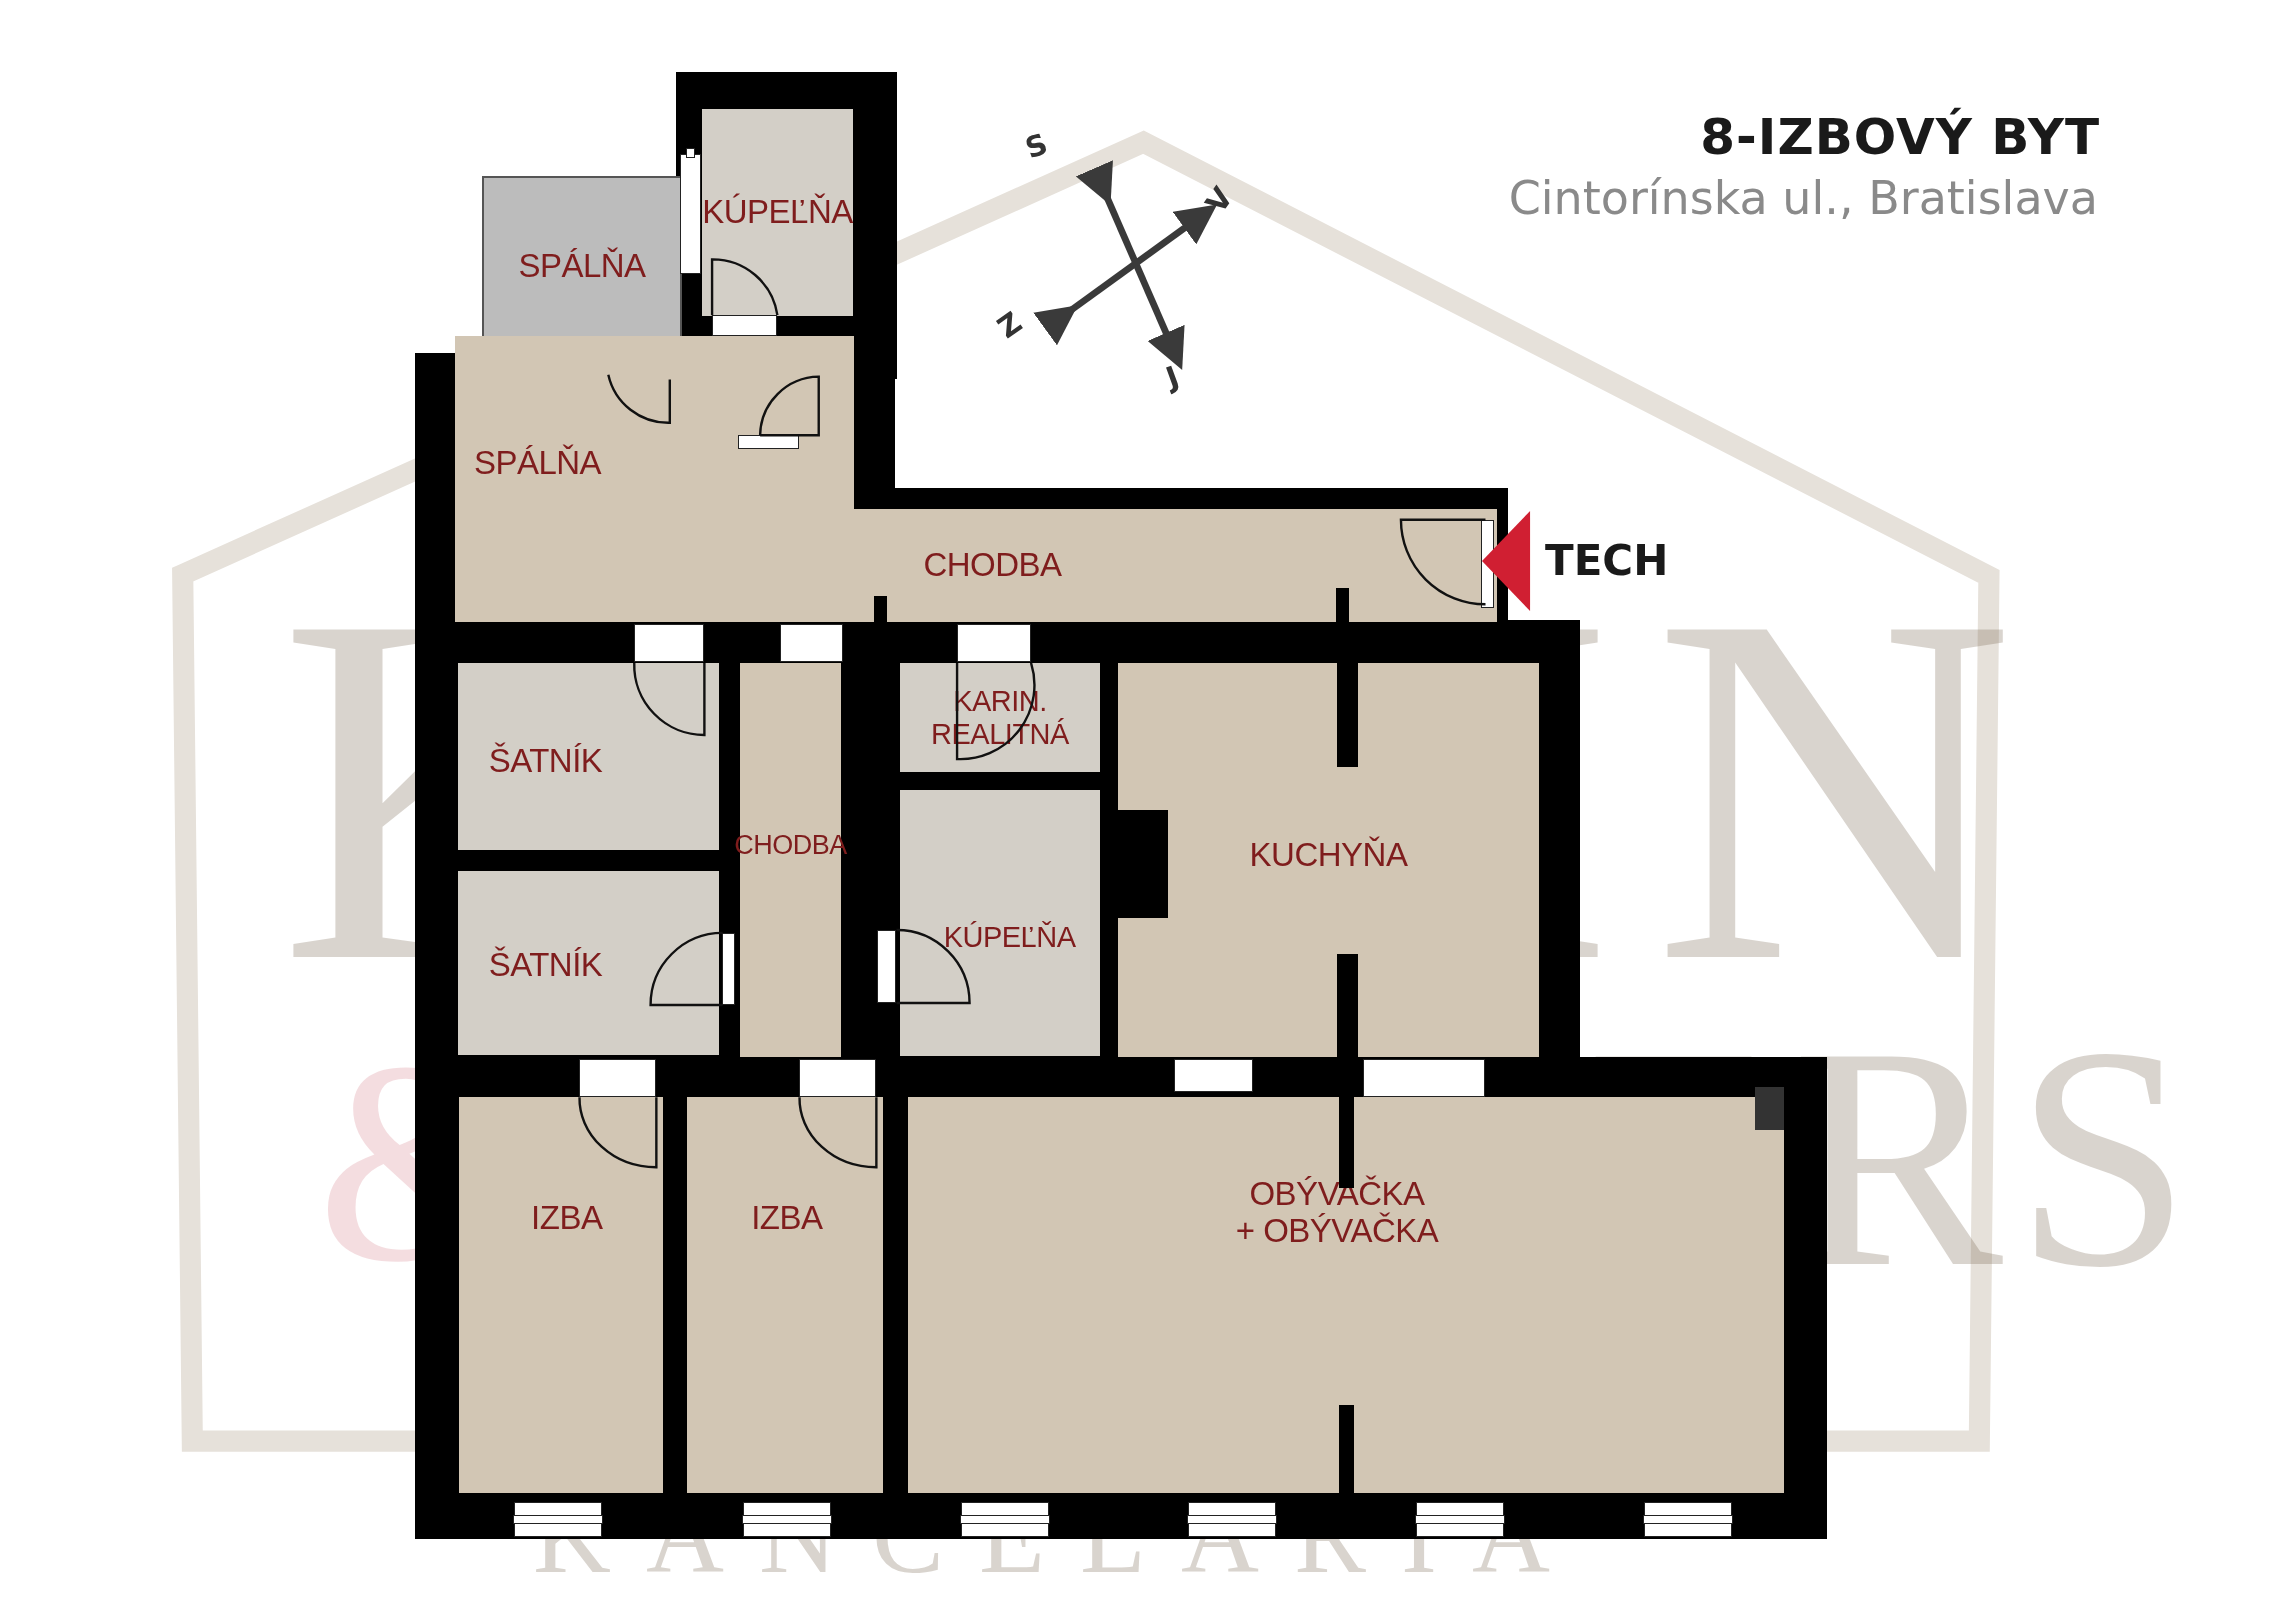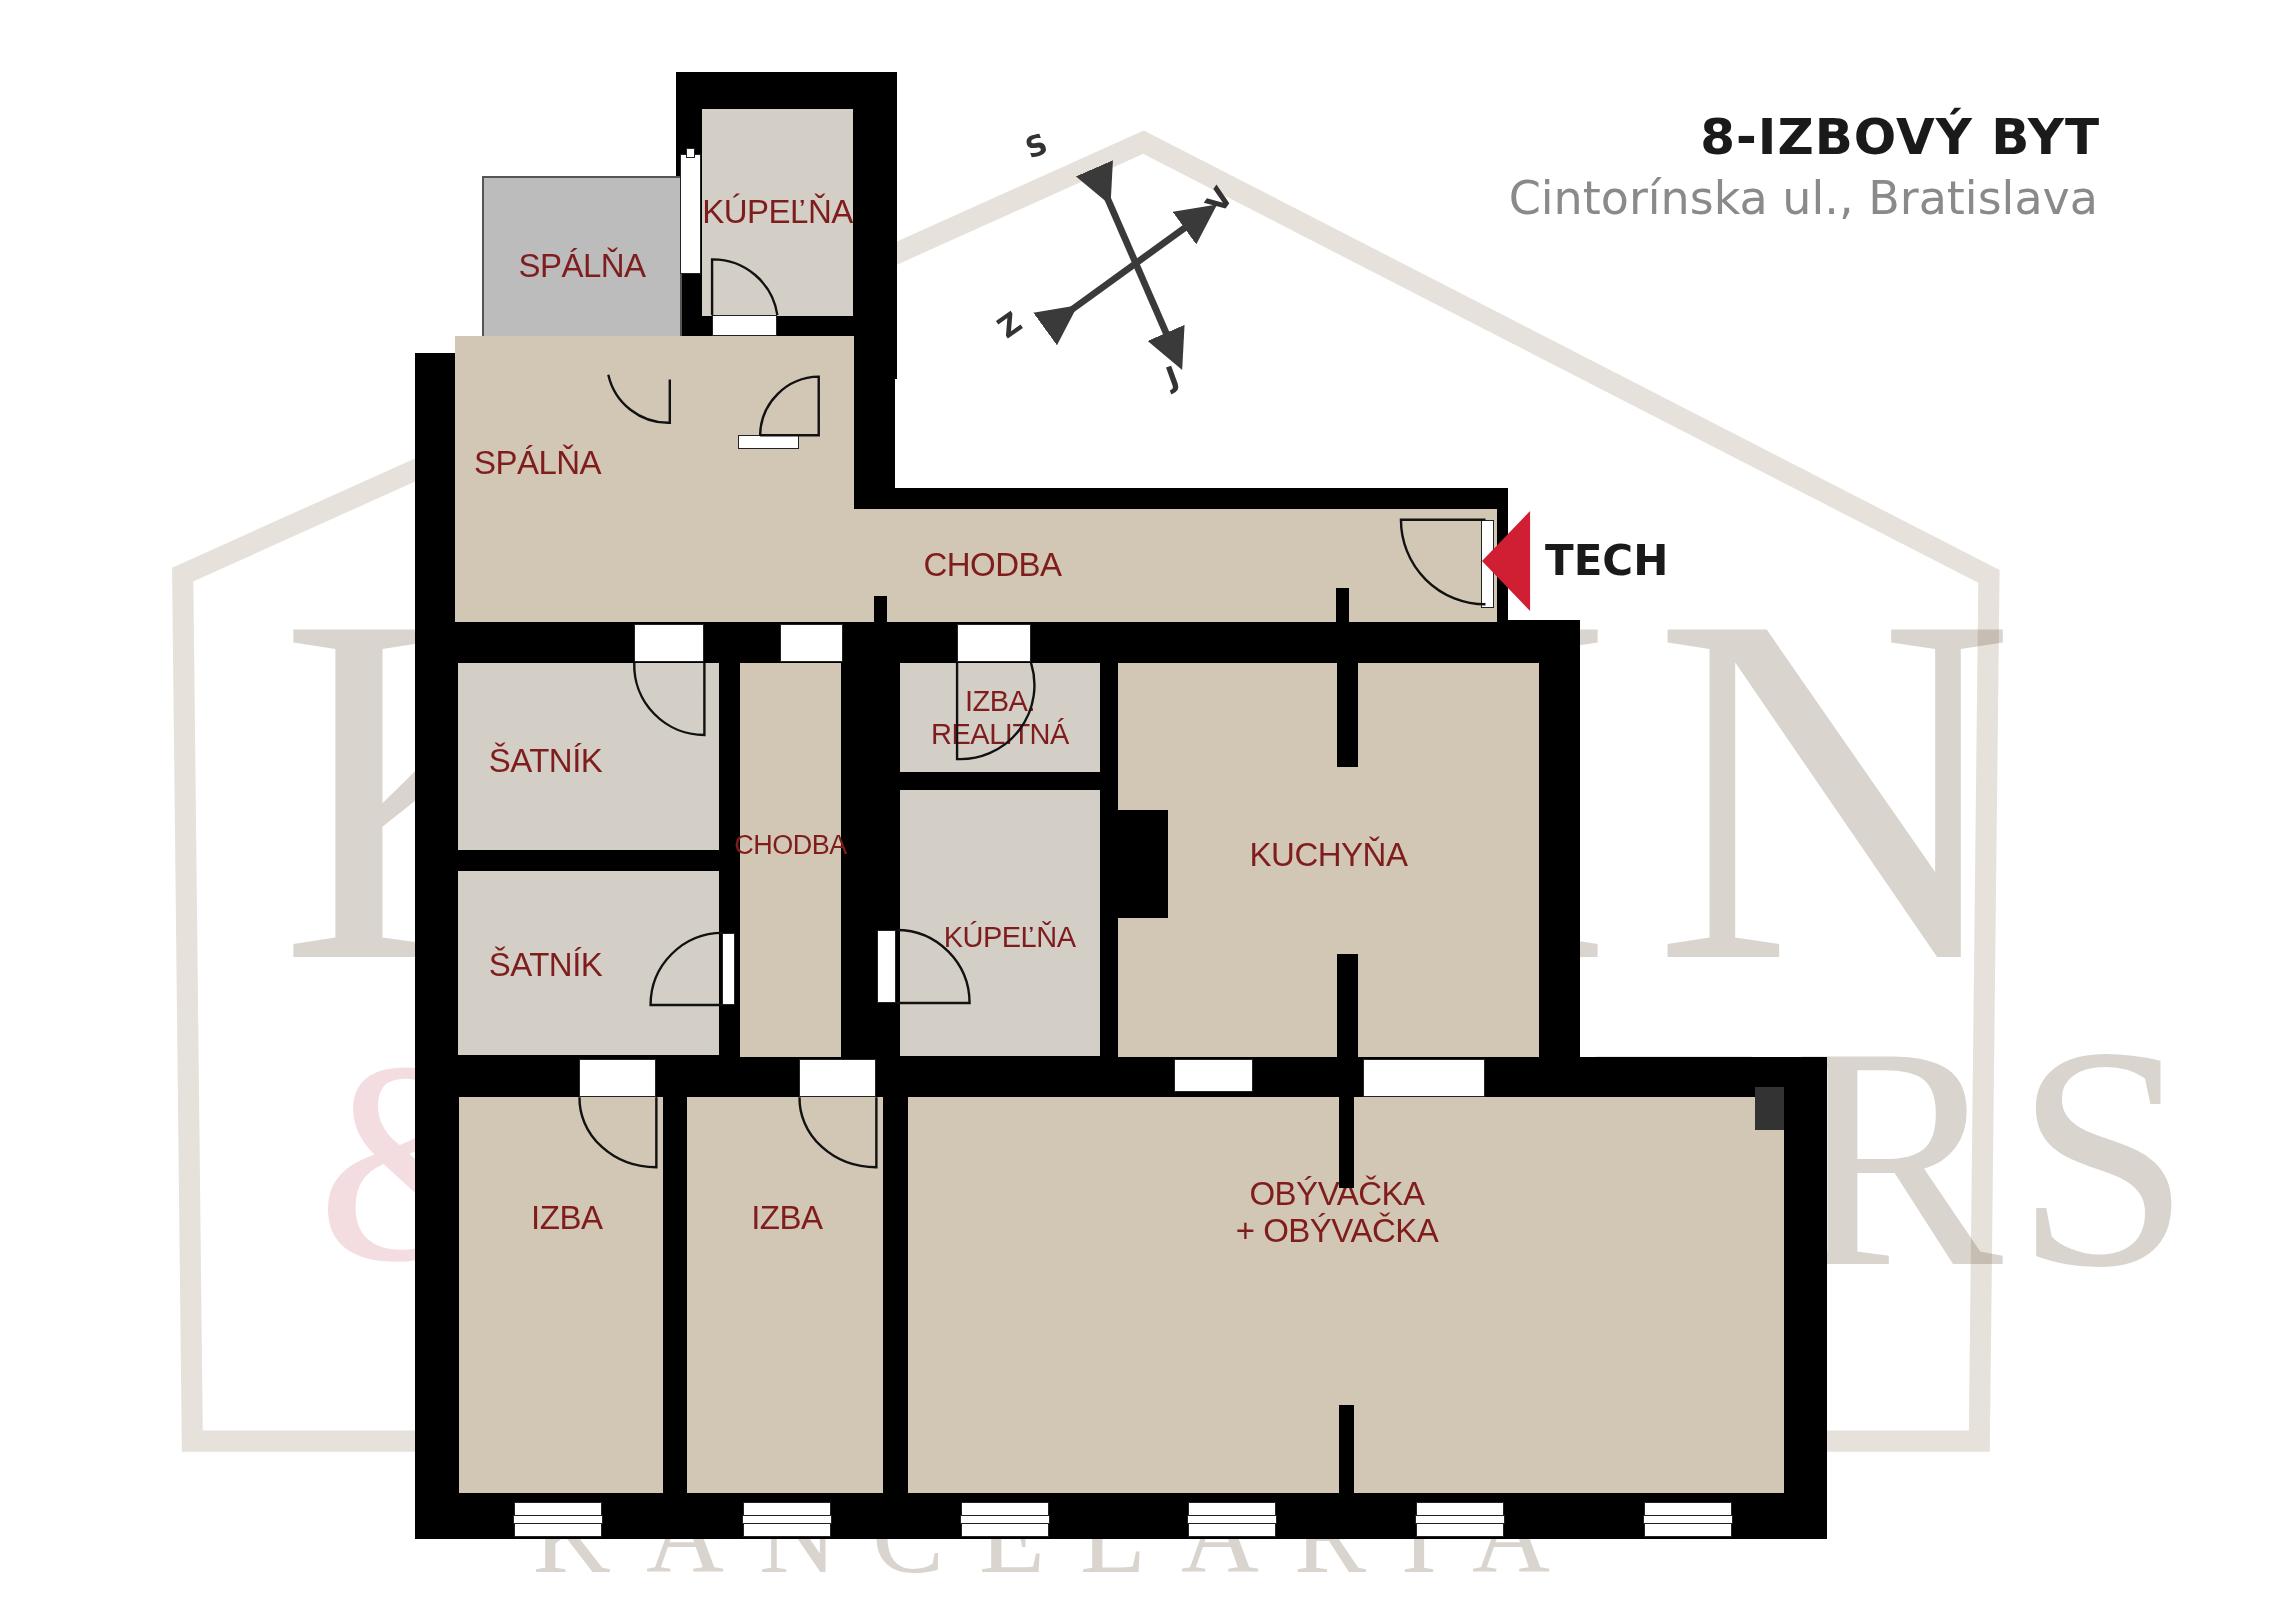--- a/index.html
+++ b/index.html
@@ -102,21 +102,21 @@
   </div>
   <div class="opening" style="left:722px;top:933px;width:12.5px;height:72px;"></div>
 
   <div class="room warm" style="left:740px;top:663px;width:101px;height:394px;">
     <span style="font-size:27px;position:relative;top:-14.4px;">CHODBA</span>
   </div>
   <div class="opening" style="left:780px;top:624px;width:63px;height:38px;"></div>
 
   <div class="room grey" style="left:900px;top:663px;width:200px;height:109px;">
     <span style="display:block;">
-      <span style="display:block;font-size:29px;">IZBA.</span>
+      <span style="display:block;font-size:29px;">KARIN.</span>
       <span style="display:block;font-size:29px;">REALITNÁ</span>
     </span>
   </div>
   <div class="opening" style="left:957px;top:624px;width:74px;height:38px;"></div>
 
   <div class="room grey" style="left:900px;top:790px;width:200px;height:266px;">
     <span style="font-size:29px;position:relative;left:9.6px;top:14.4px;">KÚPEĽŇA</span>
   </div>
   <div class="opening" style="left:877px;top:930px;width:19px;height:73px;"></div>
 

